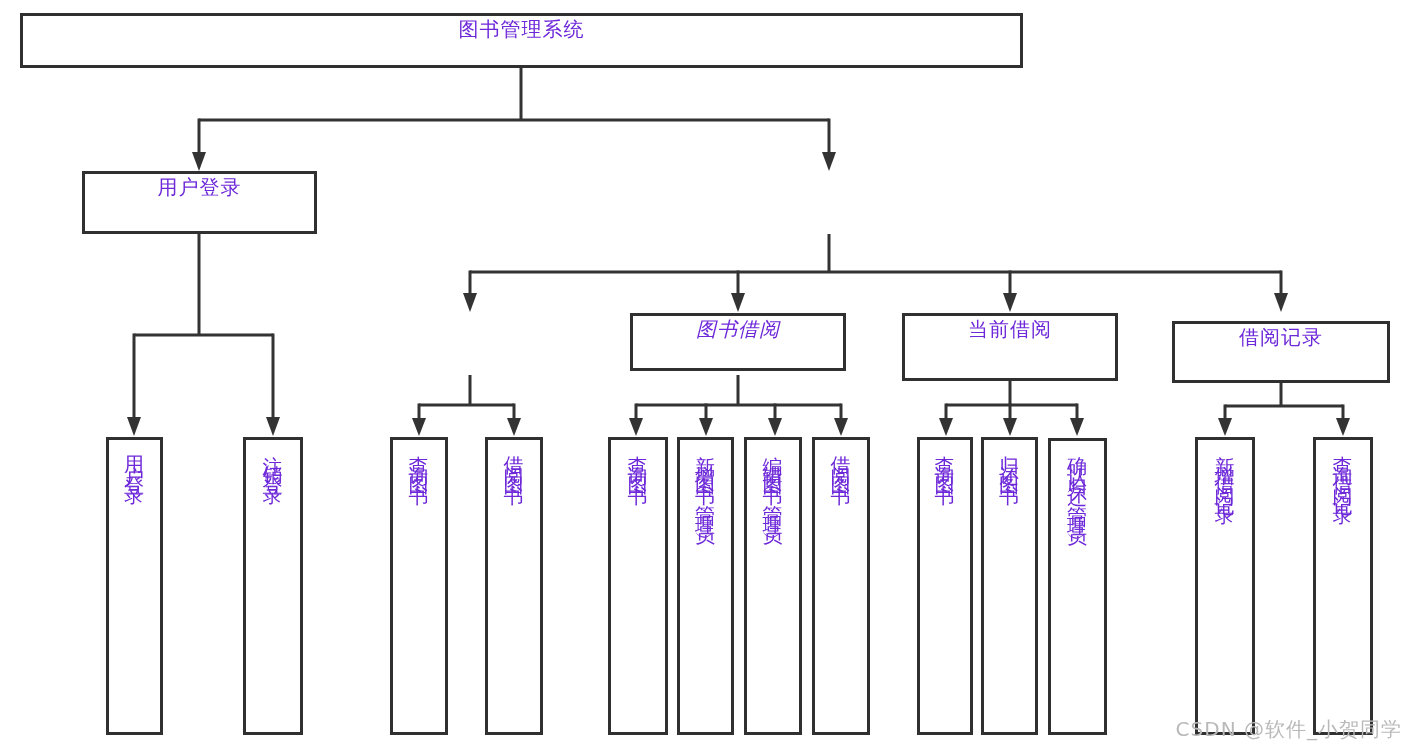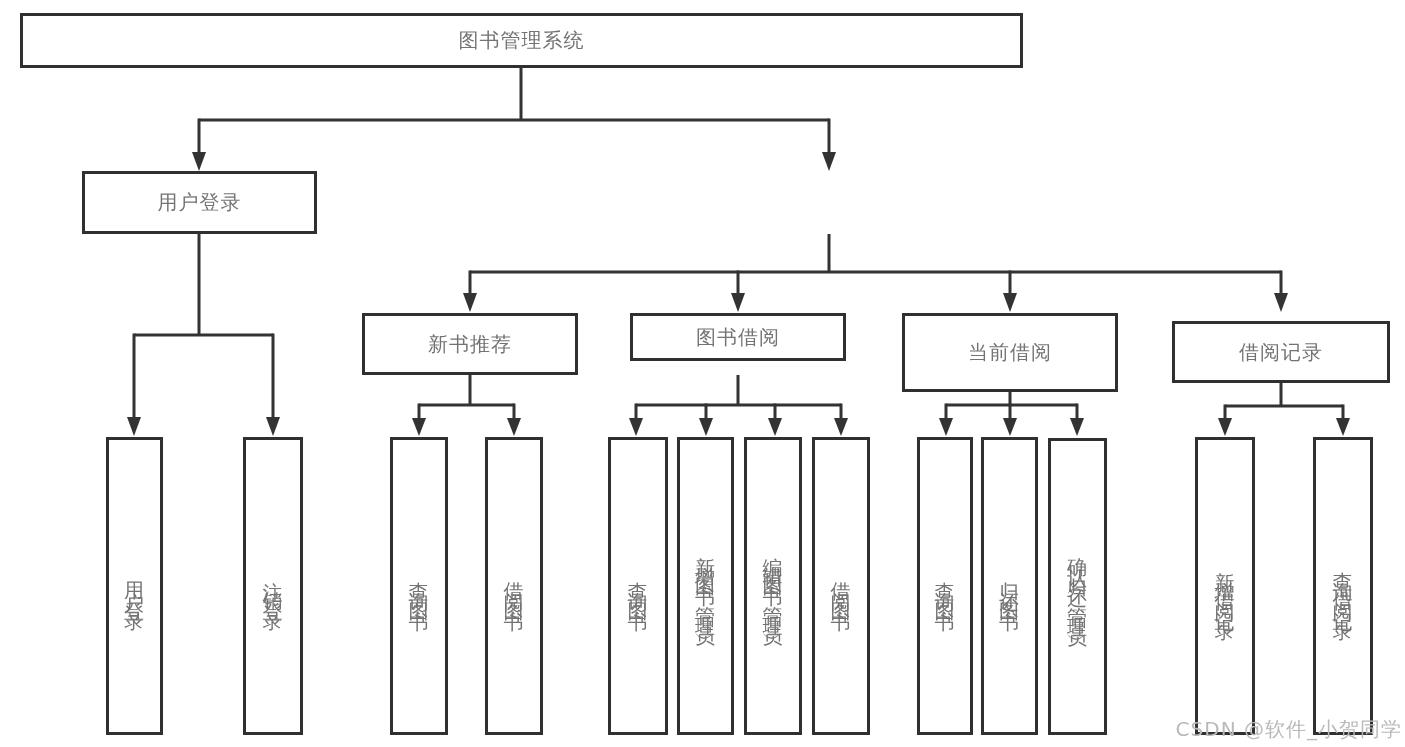--- a/index.html
+++ b/index.html
@@ -29,23 +29,22 @@
   }
   .wires polygon {
     fill: #333333;
   }
   .node {
     position: absolute;
     box-sizing: border-box;
     border: 3px solid #303030;
     background: #ffffff;
     display: flex;
-    align-items: center;
     justify-content: center;
-    color: #737373;
+    color: #6d28d9;
   }
   .hbox span {
     font-size: 20px;
     letter-spacing: 1px;
     white-space: nowrap;
   }
   .vbox span {
     writing-mode: vertical-rl;
     text-orientation: mixed;
     font-size: 20px;
@@ -132,27 +131,24 @@
   </svg>
 
   <div class="node hbox" style="left:20px; top:13px; width:1003px; height:55px;">
     <span>图书管理系统</span>
   </div>
 
   <div class="node hbox" style="left:82px; top:171px; width:235px; height:63px;">
     <span>用户登录</span>
   </div>
 
-  <div class="node hbox" style="left:362px; top:313px; width:216px; height:62px;">
-    <span>新书推荐</span>
-  </div>
-  <div class="node hbox" style="left:630px; top:313px; width:216px; height:48px;">
+  <div class="node hbox" style="left:630px; top:313px; width:216px; height:58px;font-style:italic;">
     <span>图书借阅</span>
   </div>
-  <div class="node hbox" style="left:902px; top:313px; width:216px; height:79px;">
+  <div class="node hbox" style="left:902px; top:313px; width:216px; height:68px;">
     <span>当前借阅</span>
   </div>
   <div class="node hbox" style="left:1172px; top:313px; width:218px; height:62px;margin-top:8px;">
     <span>借阅记录</span>
   </div>
 
   <div class="node vbox" style="left:106px; top:437px; width:57px; height:298px;">
     <span>用户登录</span>
   </div>
   <div class="node vbox" style="left:243px; top:437px; width:60px; height:298px;">

